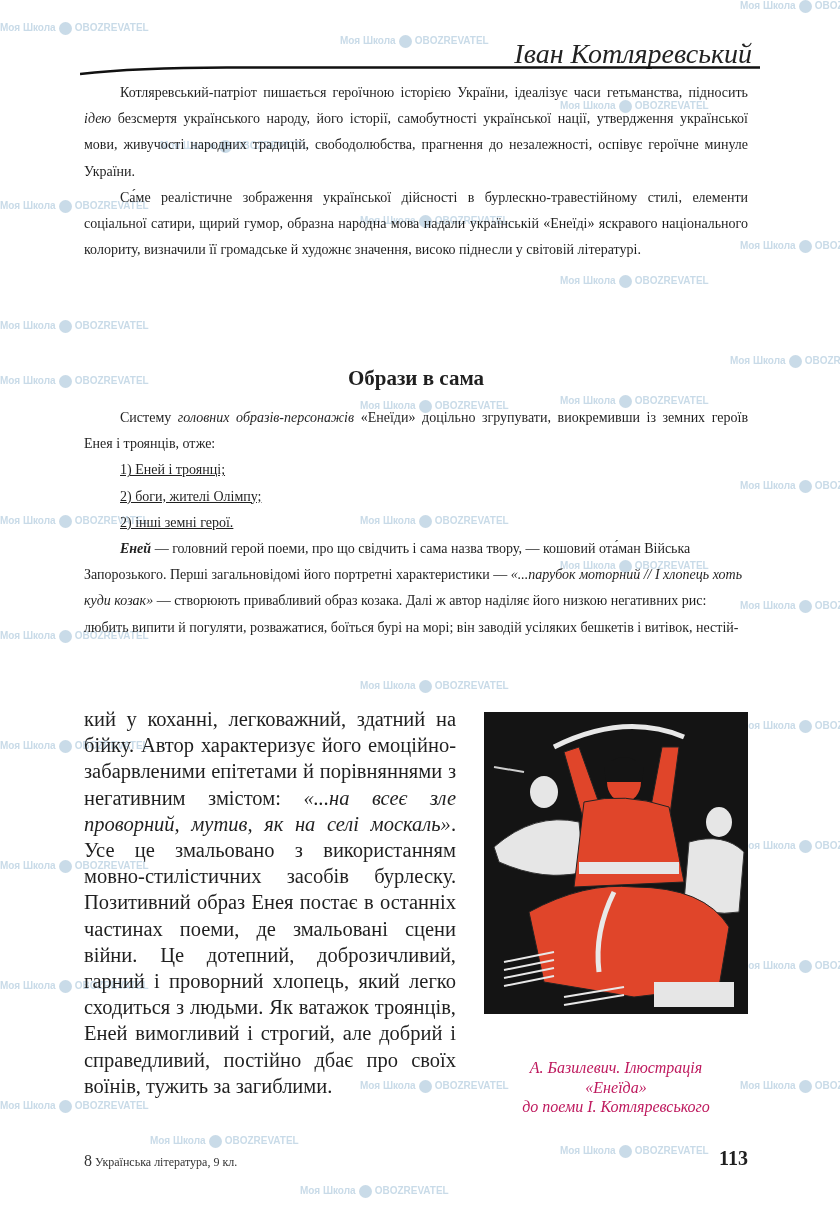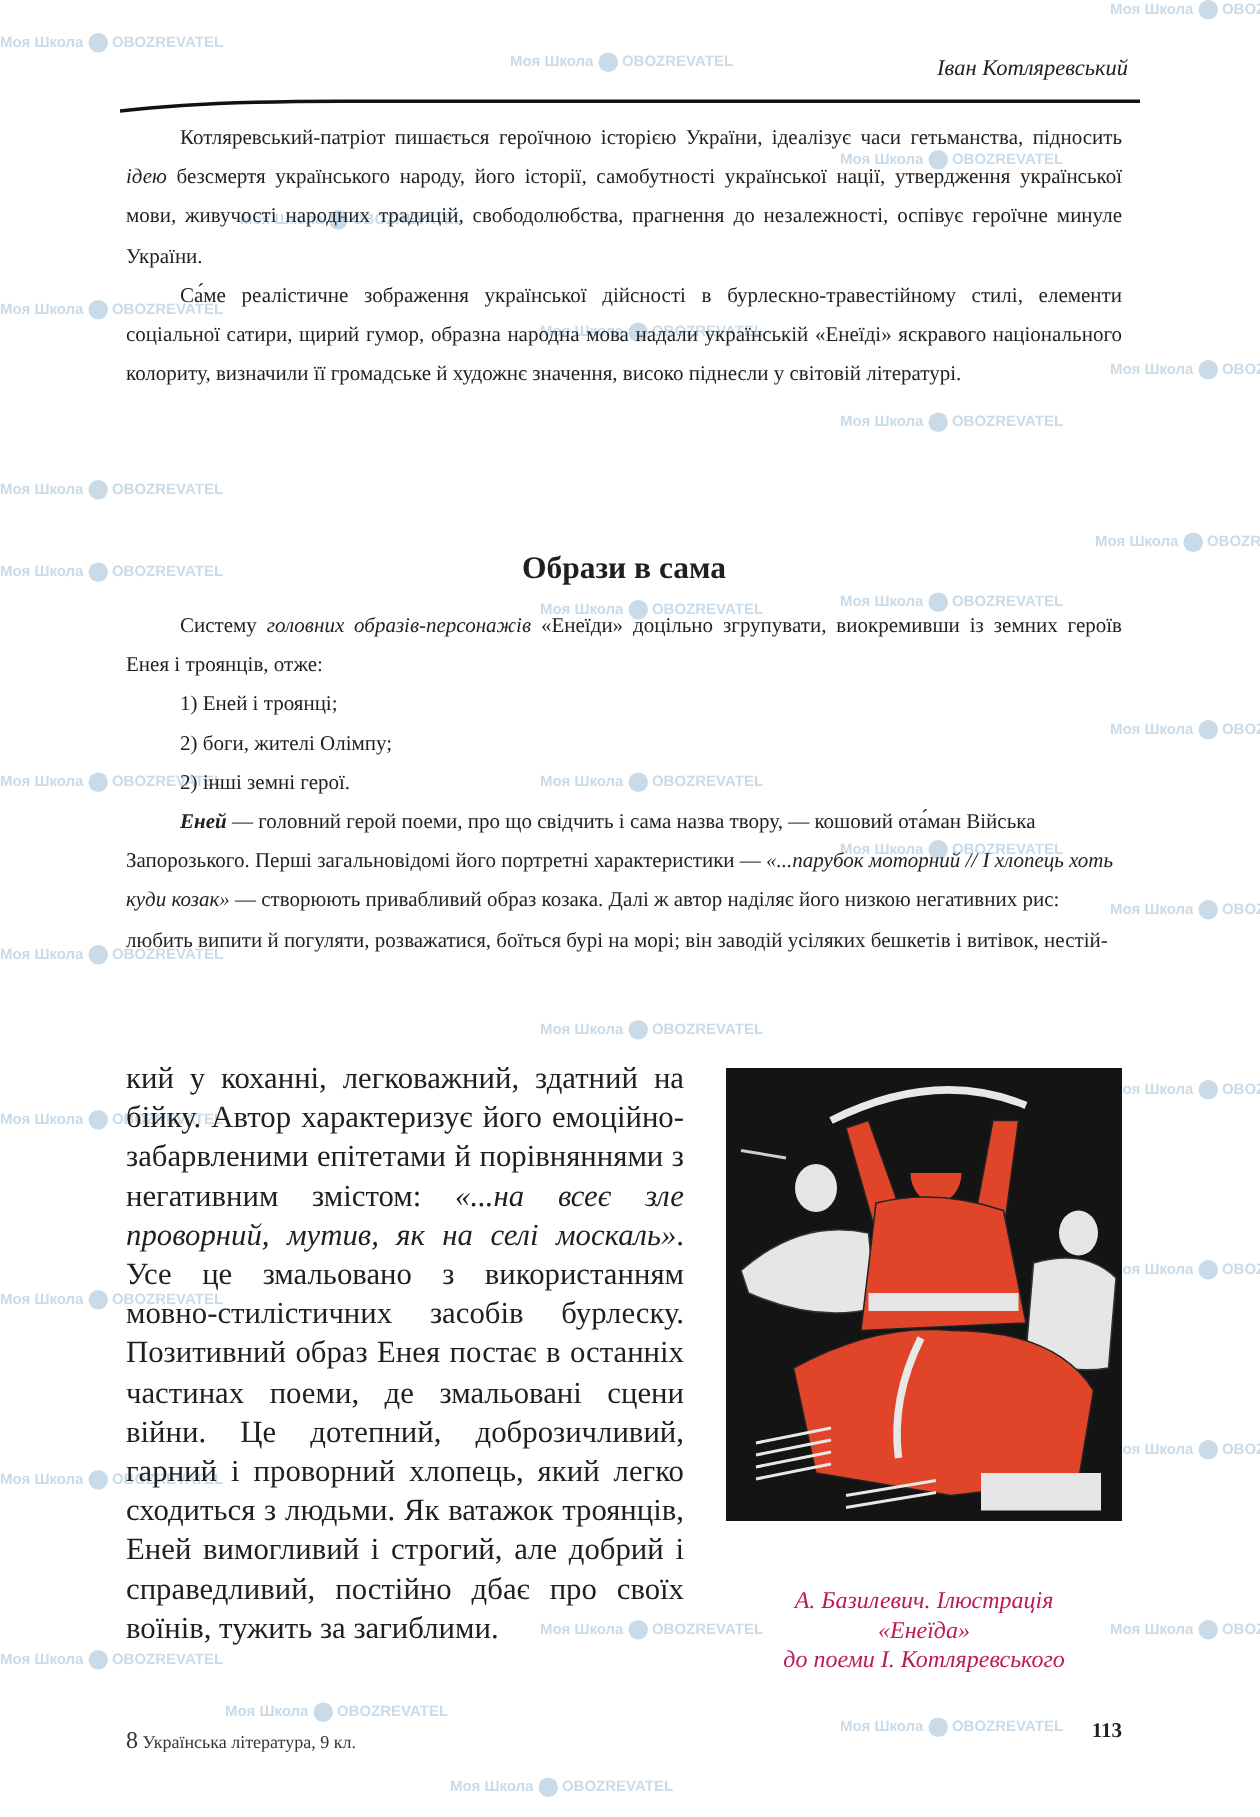--- a/index.html
+++ b/index.html
@@ -3,40 +3,40 @@
 <meta charset="utf-8">
 <style>
   html, body { margin:0; padding:0; background:#ffffff; }
   body { width:840px; height:1211px; position:relative; overflow:hidden;
          font-family:"Liberation Serif", "DejaVu Serif", serif; color:#1f1f1f; }
   .wm { position:absolute; font-family:"Liberation Sans", sans-serif; font-size:10px; color:#c9dbe8;
         white-space:nowrap; pointer-events:none; z-index:0; font-weight:bold; }
   .wm .ms { }
   .wm .circ { display:inline-block; width:13px; height:13px; border-radius:50%; background:#c9dbe8;
               vertical-align:middle; margin:0 3px; }
-  .running-head { position:absolute; right:88px; top:38px; font-style:italic; font-size:15px;
+  .running-head { position:absolute; right:88px; top:38px; font-style:italic; font-size:28px;
                   color:#222; z-index:2; }
   .rule { position:absolute; left:80px; top:66px; width:680px; height:3px; z-index:2; }
   .rule svg { display:block; }
   .text { position:absolute; left:84px; width:664px; font-size:14px; line-height:26.2px;
           text-align:justify; z-index:2; }
   .text p { margin:0; text-indent:36px; }
-  .text .item { text-indent:36px; text-align:left; }
+  .text .item { text-indent:36px; text-align:left;text-decoration:underline; }
   .heading { position:absolute; left:84px; width:664px; top:366px; text-align:center; font-weight:bold;
              font-size:21px; z-index:2; }
   .col { position:absolute; left:84px; width:372px; font-size:20.5px; line-height:26.2px;
          text-align:justify; z-index:2; }
   .col p { margin:0; }
   .figure { position:absolute; left:484px; top:712px; width:264px; height:302px; background:#141414;
             z-index:2; overflow:hidden; }
   .caption { position:absolute; left:484px; top:1058px; width:264px; text-align:center; font-style:italic;
              font-size:16px; line-height:19.5px; color:#be185d; z-index:2; }
   .footer-left { position:absolute; left:84px; top:1152px; font-size:12px; color:#333; z-index:2; }
   .footer-left .num { font-size:16px; }
-  .page-num { position:absolute; right:92px; top:1147px; font-weight:bold; font-size:14px; z-index:2; }
+  .page-num { position:absolute; right:92px; top:1147px; font-weight:bold; font-size:20px; z-index:2; }
   i { font-style:italic; }
   b { font-weight:bold; }
 </style>
 </head>
 <body>
 
 <div>
   <div class="wm" style="left:0px;top:22px;"><span class="ms">Моя Школа</span><span class="circ"></span><span>OBOZREVATEL</span></div>
   <div class="wm" style="left:340px;top:35px;"><span class="ms">Моя Школа</span><span class="circ"></span><span>OBOZREVATEL</span></div>
   <div class="wm" style="left:740px;top:0px;"><span class="ms">Моя Школа</span><span class="circ"></span><span>OBOZREVATEL</span></div>

